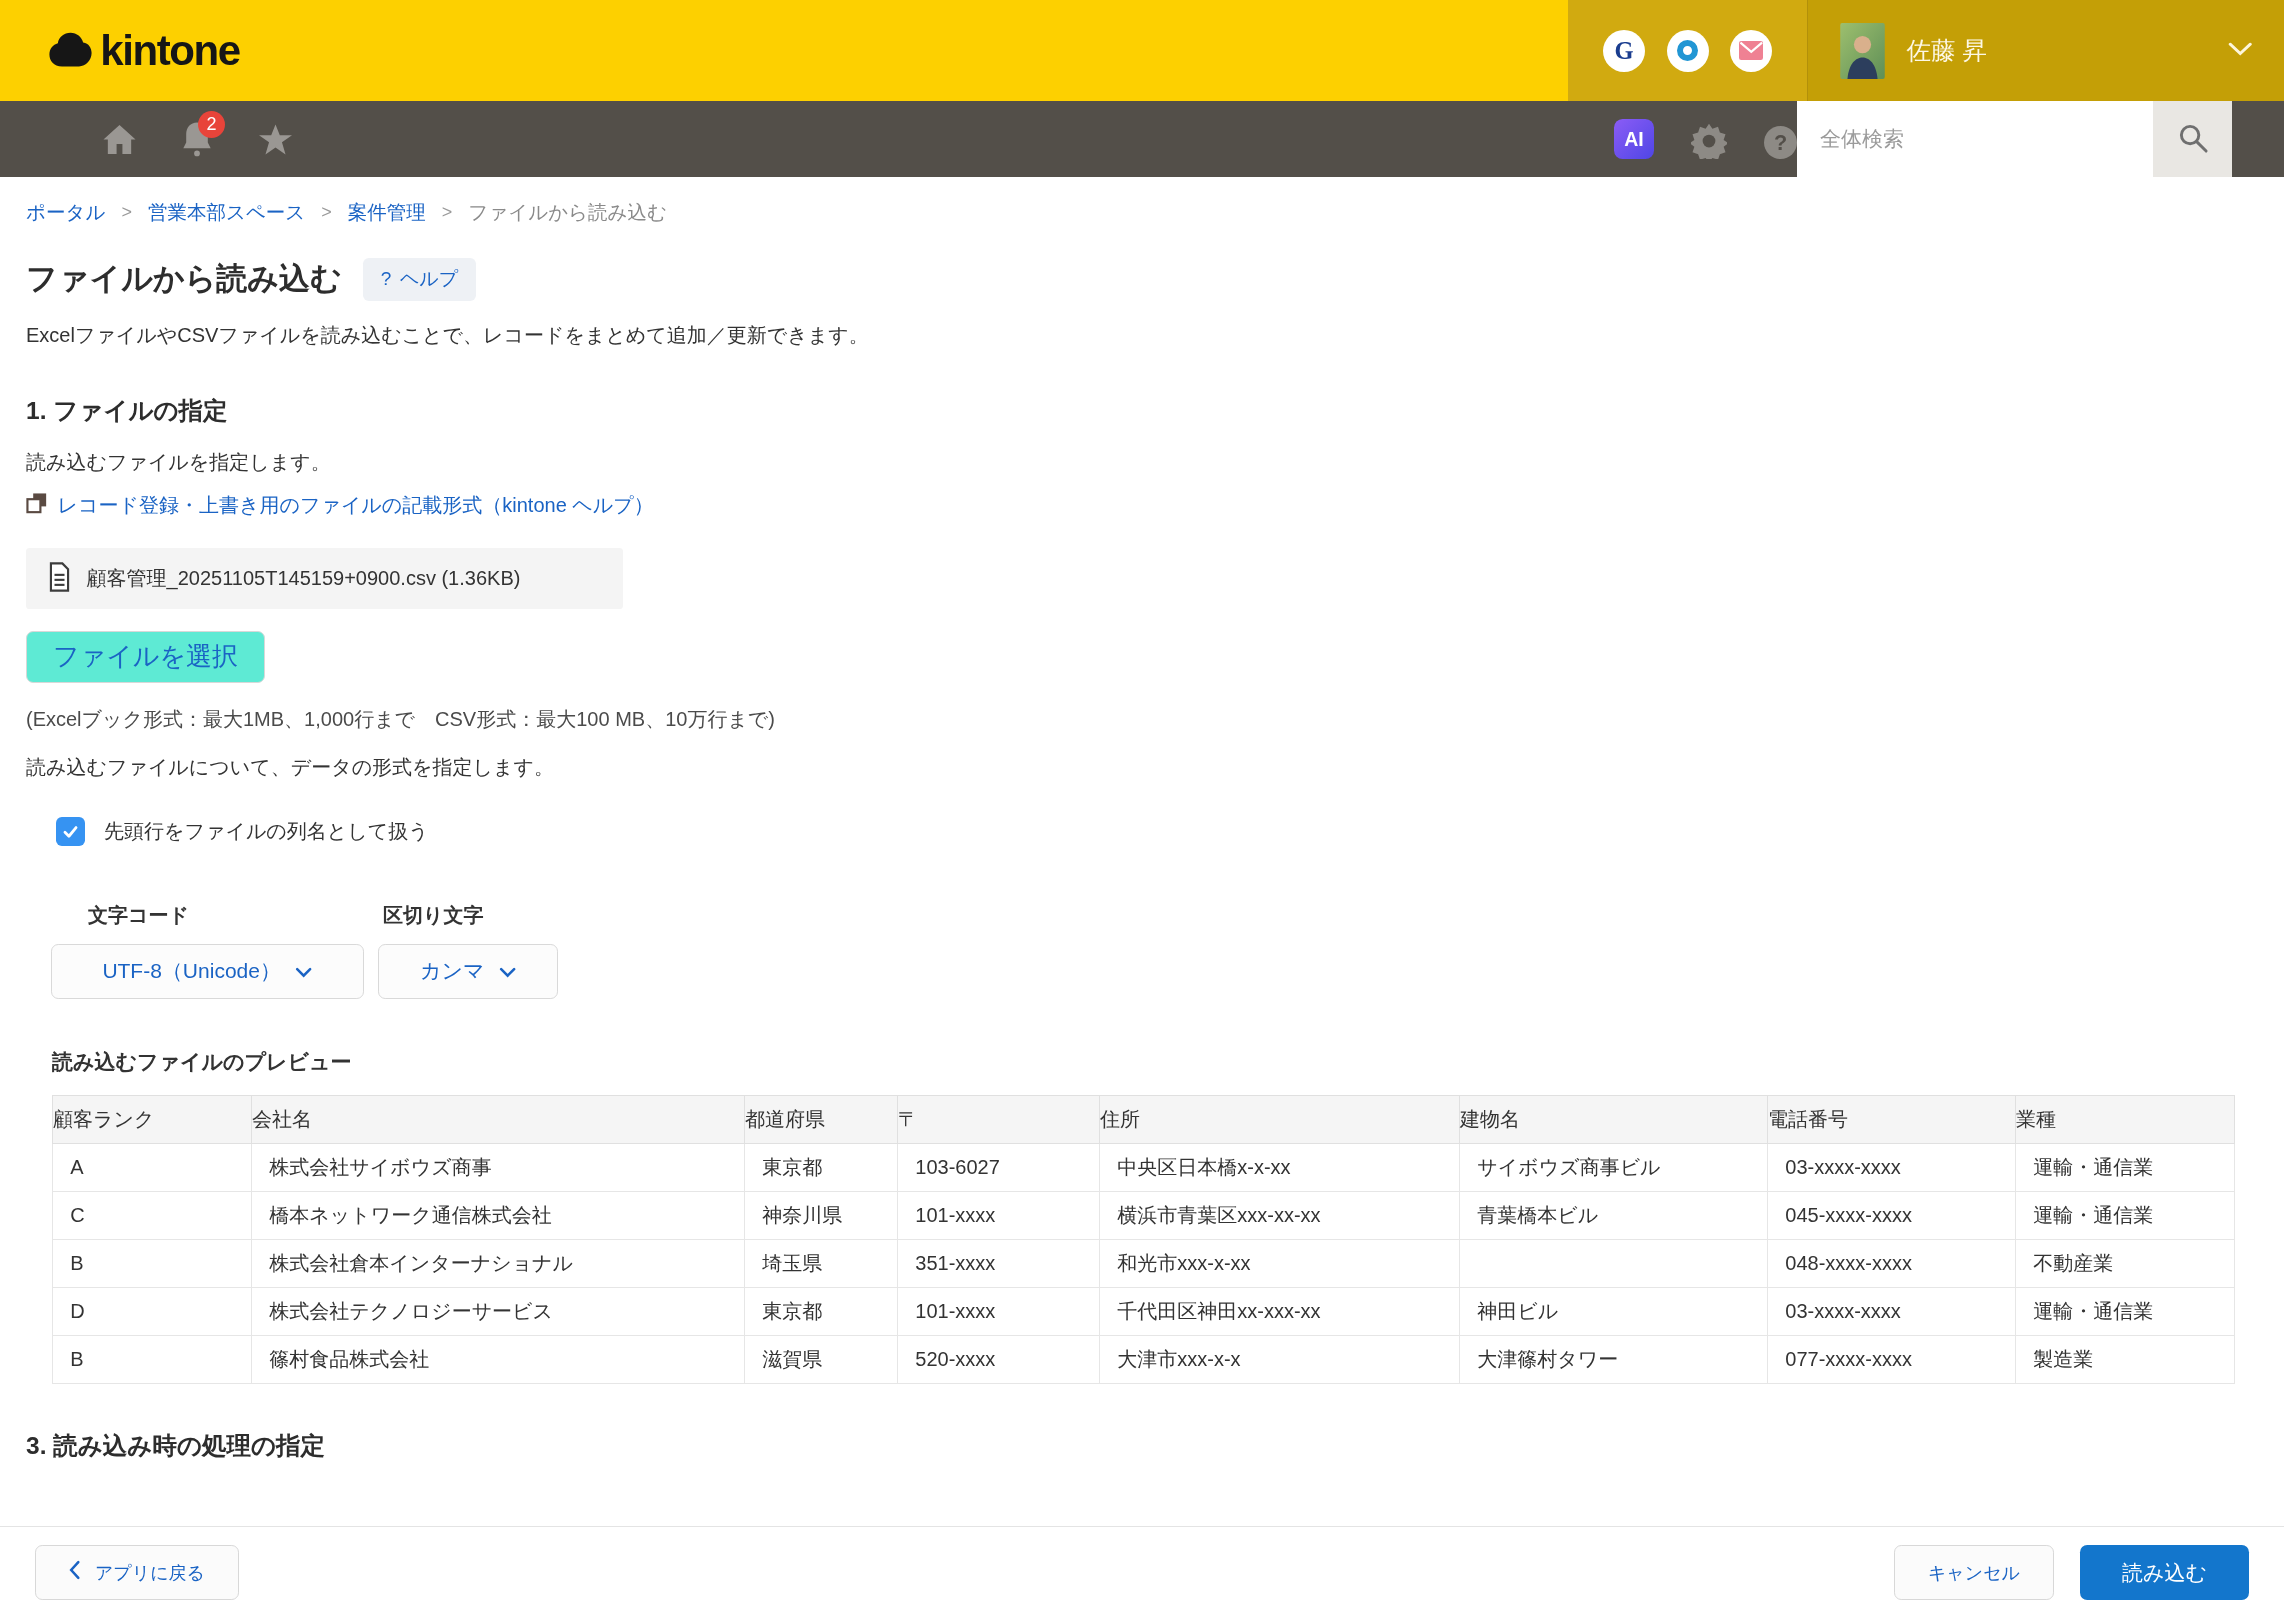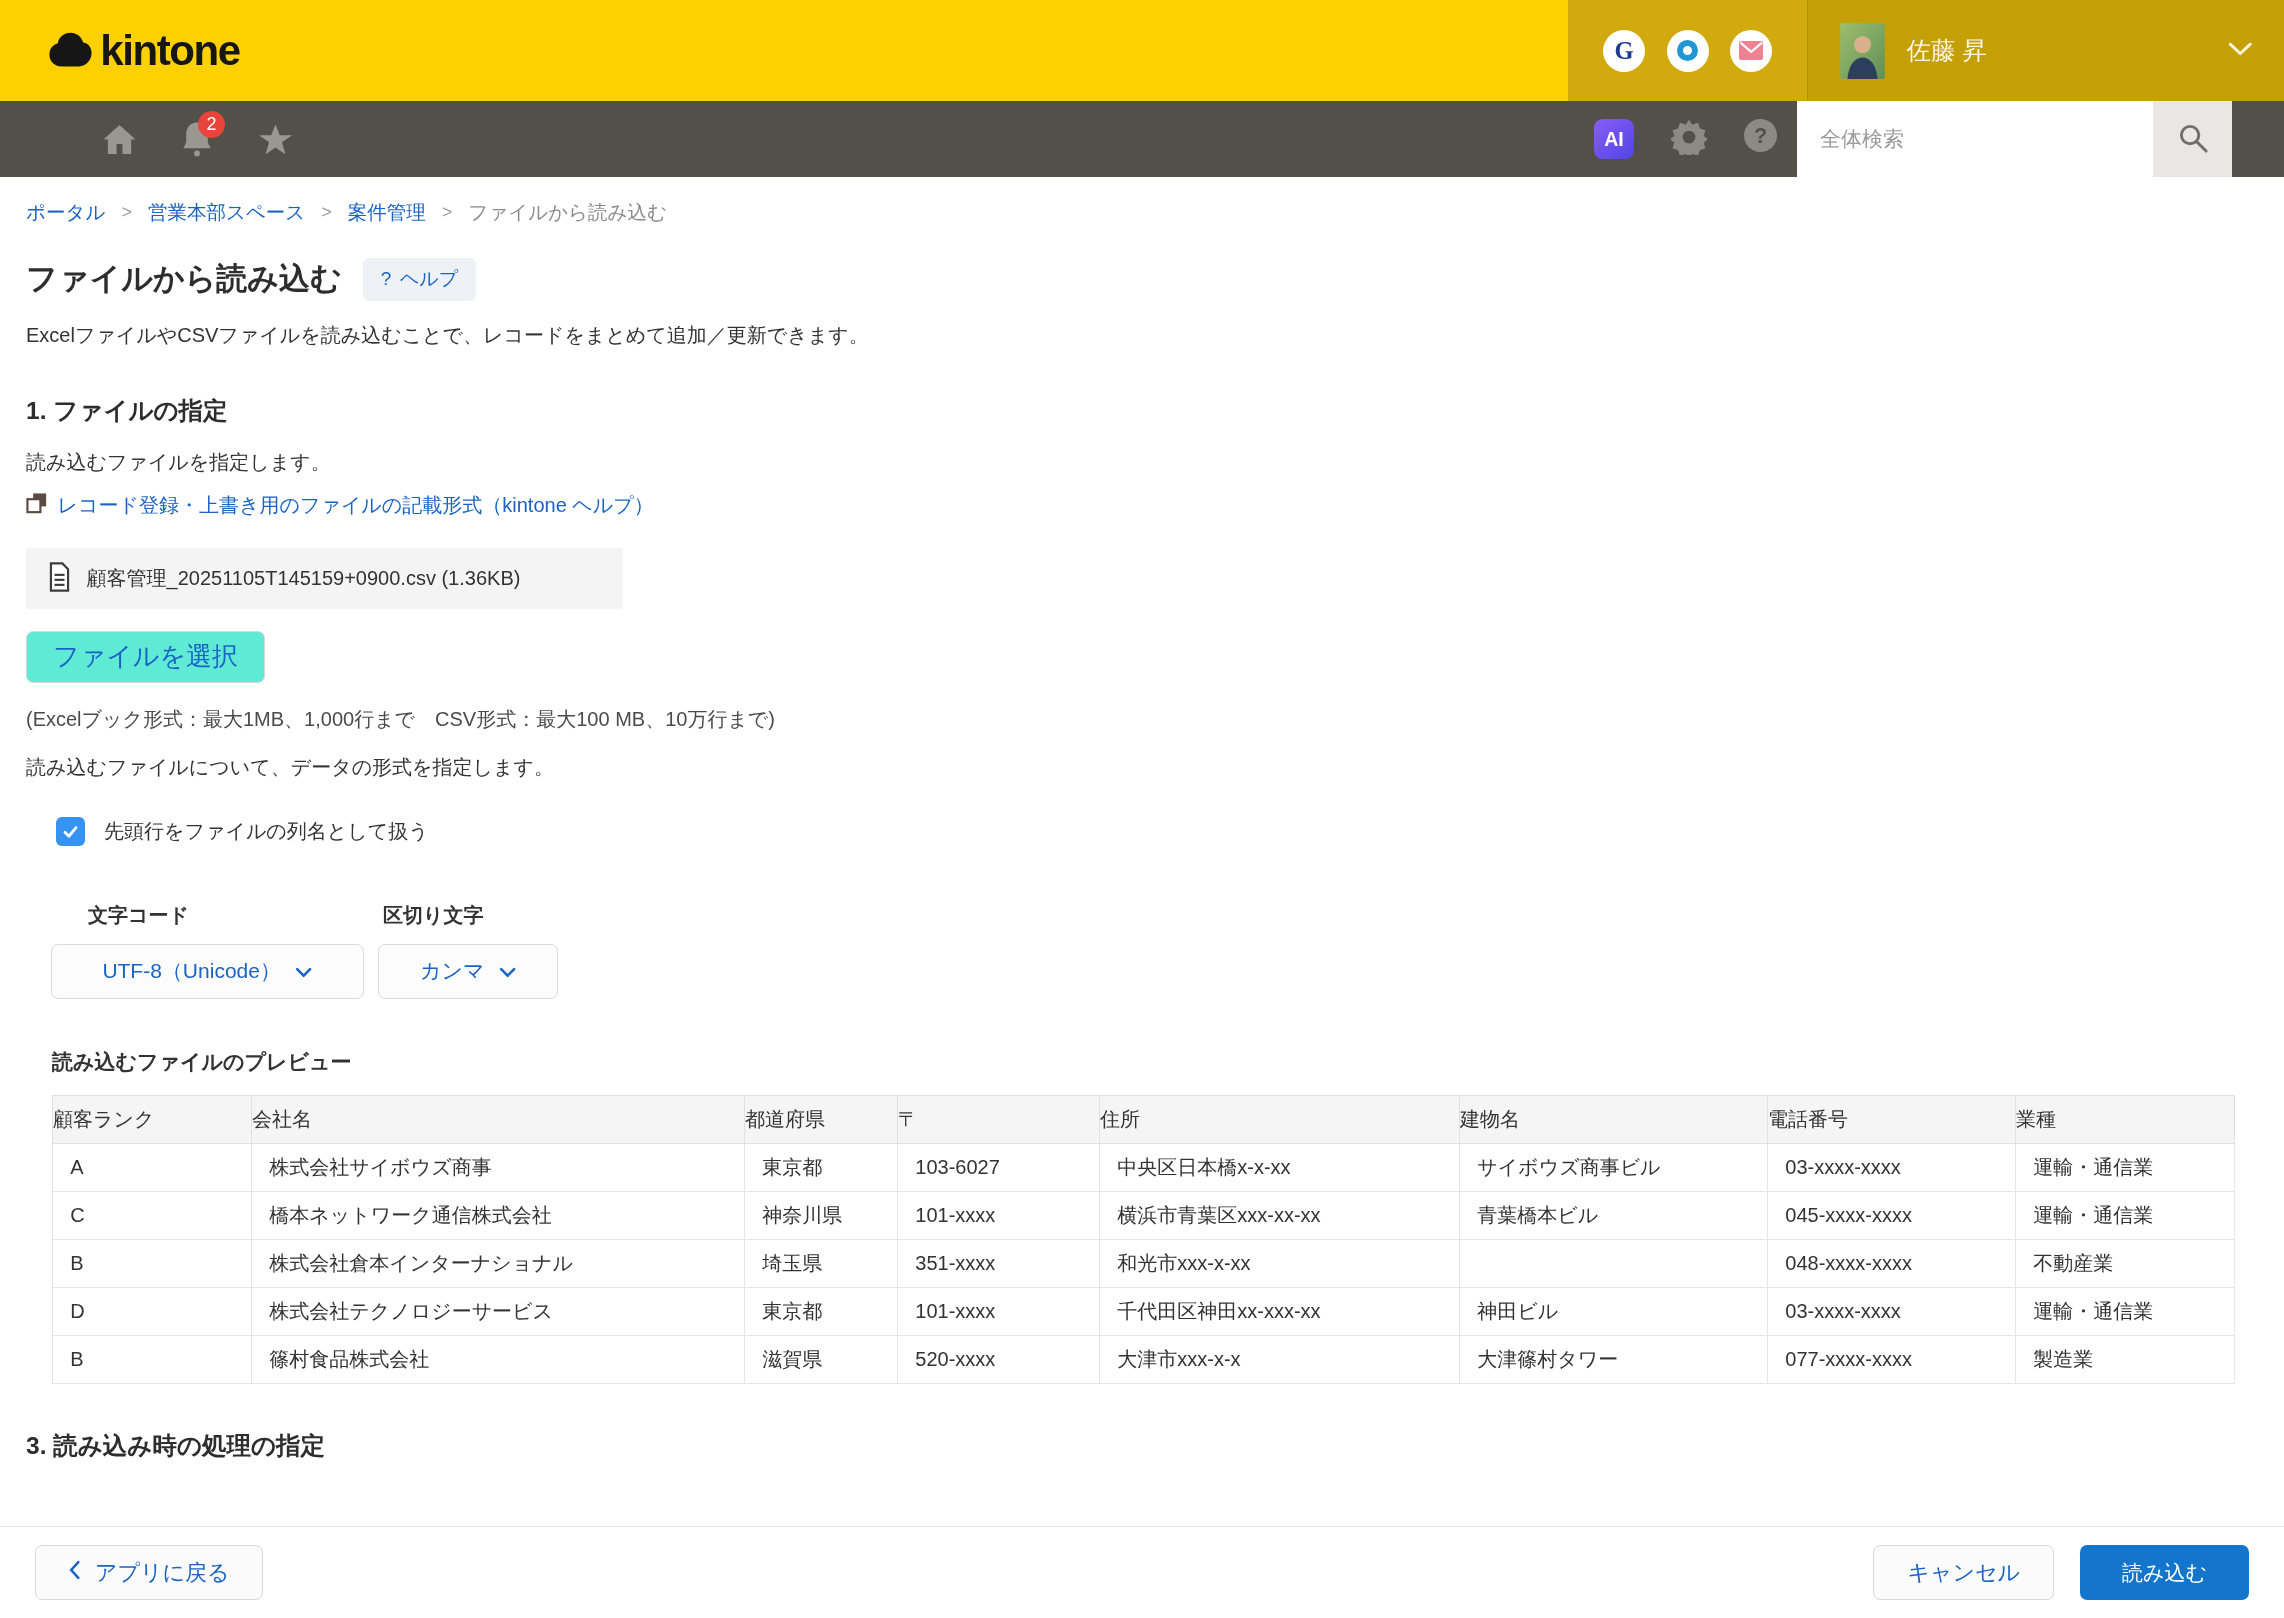--- a/index.html
+++ b/index.html
@@ -47,21 +47,21 @@
   }
   .nav-left { display:flex; align-items:center; gap:42px; padding-left:27px; }
   .nav-icon { width:36px; height:36px; display:flex; align-items:center; justify-content:center; cursor:pointer; position:relative; }
   .hamburger { display:flex; flex-direction:column; gap:6.5px; width:32px; }
   .hamburger span { display:block; height:5px; background:#9a9793; border-radius:2.2px; }
   .badge {
     position:absolute; top:-10px; left:19px; min-width:27px; height:27px; padding:0 4.3px;
     background:#e8443a; color:#fff; border-radius:14.4px; font-size:18px;
     display:flex; align-items:center; justify-content:center;
   }
-  .nav-right { margin-left:auto; display:flex; align-items:flex-start; gap:37px; padding-right:20px; }
+  .nav-right { margin-left:auto; display:flex; align-items:flex-end; gap:37px; }
   .ai-badge {
     width:40px; height:40px; border-radius:8.6px;
     background:linear-gradient(135deg,#8b5cf6,#4f46e5);
     color:#fff; font-size:19.5px; font-weight:700;
     display:flex; align-items:center; justify-content:center; cursor:pointer;
   }
   .help-circle {
     width:33px; height:33px; border-radius:50%; background:#8d8a85;
     color:#534f49; font-size:21.6px; font-weight:700;
     display:flex; align-items:center; justify-content:center; cursor:pointer;
@@ -151,21 +151,21 @@
     overflow:hidden; white-space:nowrap;
   }
 
   
   .action-bar {
     position:absolute; left:0; right:0; bottom:0; height:92px; background:#fff;
     border-top:1.4px solid #e4e4e4; display:flex; align-items:center; padding:0 35px; gap:26px;
   }
   .btn-secondary {
     height:55px; padding:0 33px; background:#fbfbfb; border:1.4px solid #d8d8d8;
-    border-radius:7.2px; color:#1a63c4; font-size:22px; cursor:pointer;
+    border-radius:7.2px; color:#1a63c4; font-size:18px; cursor:pointer;
     display:flex; align-items:center; gap:14.4px;
     font-family:"Liberation Sans","DejaVu Sans",sans-serif;
   }
   .spacer { flex:1; }
   .btn-primary {
     height:55px; padding:0 42px; background:#1376cc; border:none; border-radius:7.2px;
     color:#fff; font-size:21px; cursor:pointer;
     font-family:"Liberation Sans","DejaVu Sans",sans-serif;
   }
 </style>

